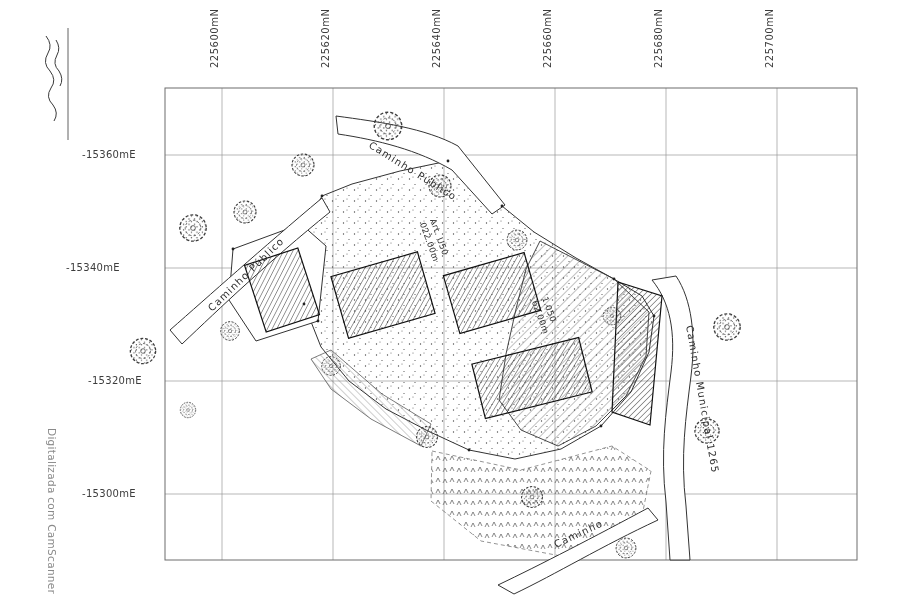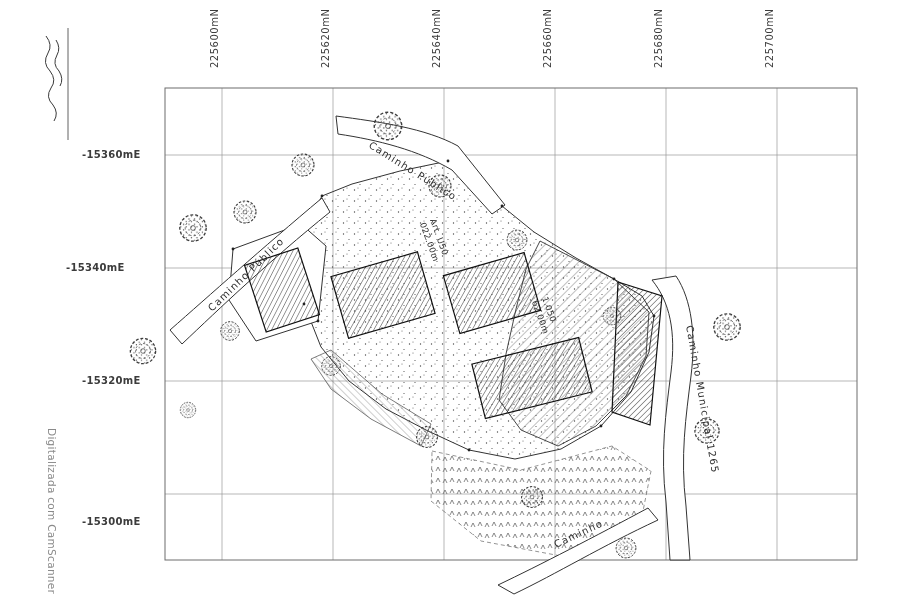--- a/index.html
+++ b/index.html
@@ -7,21 +7,21 @@
     position:relative;width:900px;height:597px;background:#ffffff;
     overflow:hidden;font-family:"DejaVu Sans",sans-serif;color:#333;
   }
   .north-label{
     position:absolute;width:58px;height:12px;font-size:10px;color:#3c3c3c;
     transform:rotate(-90deg);transform-origin:left top;letter-spacing:.5px;
     white-space:nowrap;
   }
   .east-label{
     position:absolute;width:52px;height:12px;font-size:10px;color:#3c3c3c;
-    text-align:left;letter-spacing:.3px;white-space:nowrap;font-weight:bold;
+    text-align:left;letter-spacing:.3px;white-space:nowrap;
   }
   .watermark{
     position:absolute;left:58px;top:428px;width:165px;height:13px;
     font-size:10.5px;color:#8a8a8a;transform:rotate(90deg);
     transform-origin:left top;white-space:nowrap;letter-spacing:.3px;
   }
   svg{position:absolute;left:0;top:0;}
   svg text{font-family:"DejaVu Sans",sans-serif;fill:#2f2f2f;}
   .roadname{font-size:10px;letter-spacing:1.2px;}
   .annot{font-size:8.5px;letter-spacing:.4px;}
@@ -155,18 +155,18 @@
 
   <div class="north-label" style="left:209px;top:68px;">225600mN</div>
   <div class="north-label" style="left:320px;top:68px;">225620mN</div>
   <div class="north-label" style="left:431px;top:68px;">225640mN</div>
   <div class="north-label" style="left:542px;top:68px;">225660mN</div>
   <div class="north-label" style="left:653px;top:68px;">225680mN</div>
   <div class="north-label" style="left:764px;top:68px;">225700mN</div>
 
   <div class="east-label" style="left:82px;top:149px;">-15360mE</div>
   <div class="east-label" style="left:66px;top:262px;">-15340mE</div>
-  <div class="east-label" style="left:82px;top:375px;">-15320mE</div>
-  <div class="east-label" style="left:82px;top:516px;">-15300mE</div>
+  <div class="east-label" style="left:88px;top:375px;">-15320mE</div>
+  <div class="east-label" style="left:82px;top:488px;">-15300mE</div>
 
   <div class="watermark">Digitalizada com CamScanner</div>
 
 </div>
 
 </body></html>

